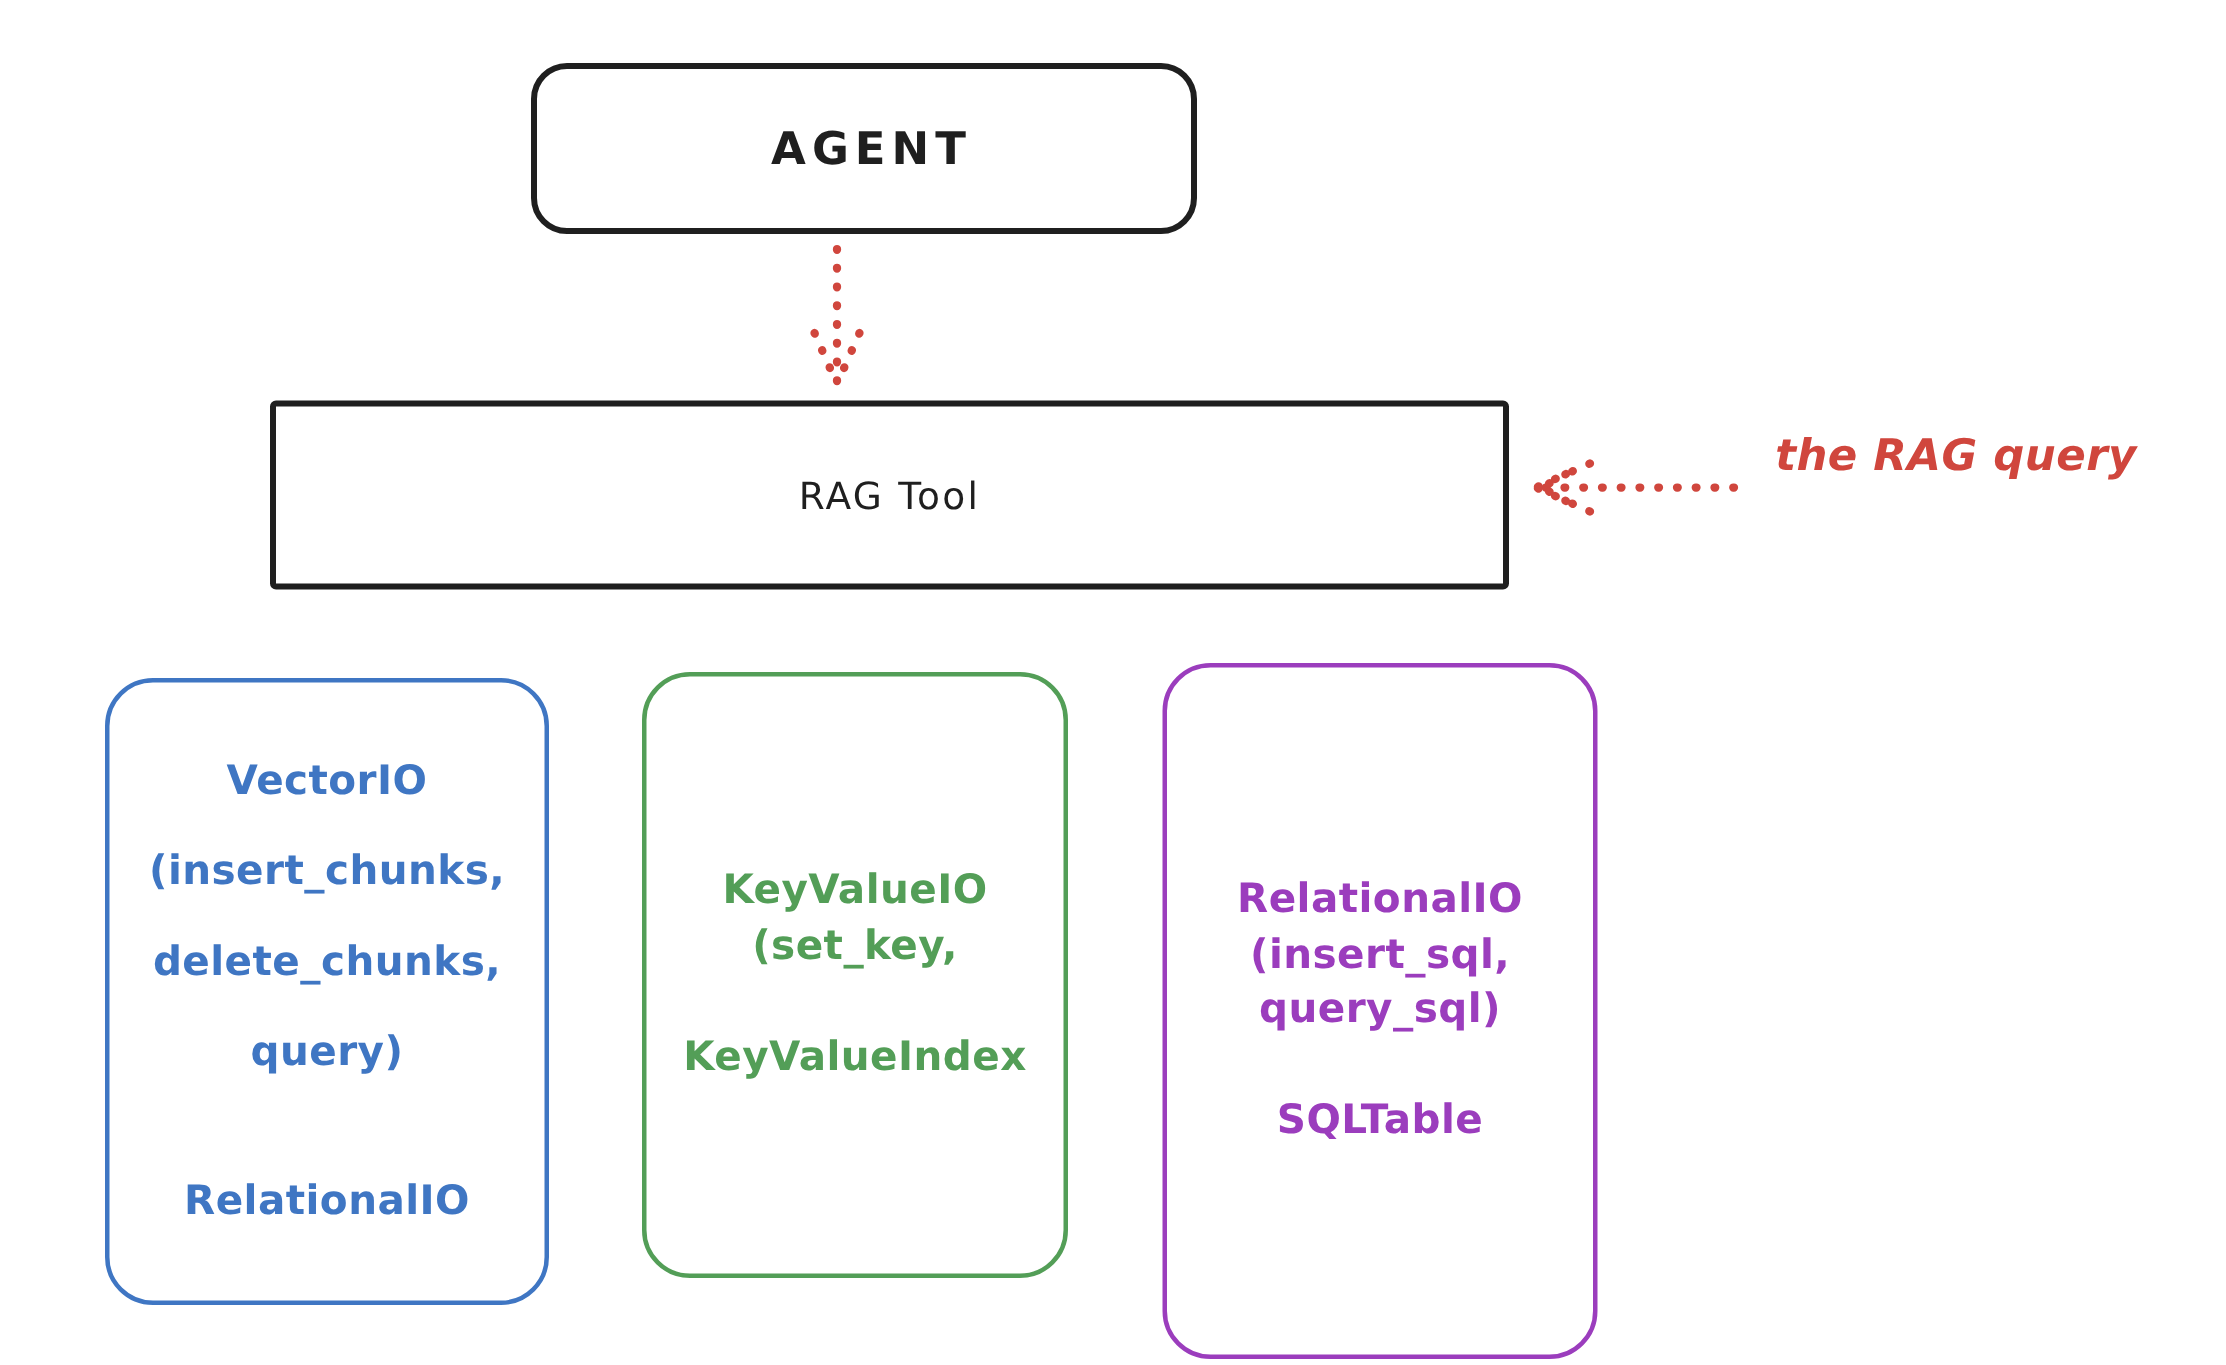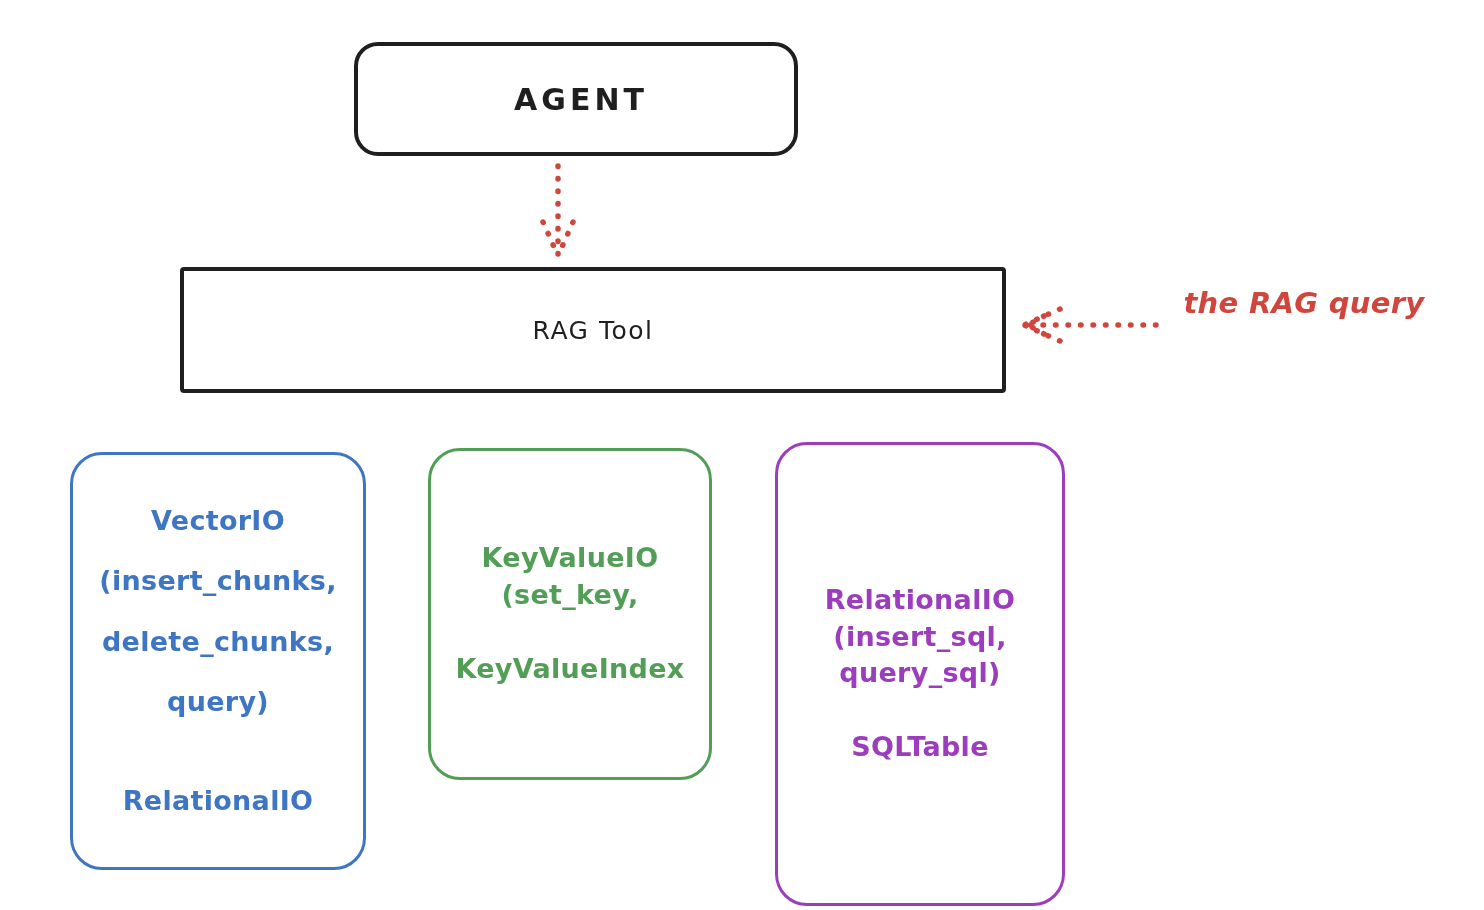--- a/index.html
+++ b/index.html
@@ -58,21 +58,21 @@
   }
   .backend-vector {
     left: 70px; top: 452px;
     width: 296px; height: 418px;
     border-color: var(--blue, #3f76c3);
     color: var(--blue, #3f76c3);
     gap: 24px;
   }
   .backend-keyvalue {
     left: 428px; top: 448px;
-    width: 284px; height: 332px;
+    width: 284px; height: 404px;
     border-color: var(--green, #539e57);
     color: var(--green, #539e57);
   }
   .backend-relational {
     left: 775px; top: 442px;
     width: 290px; height: 464px;
     border-color: var(--purple, #9b3dbd);
     color: var(--purple, #9b3dbd);
   }
   .index-label {

